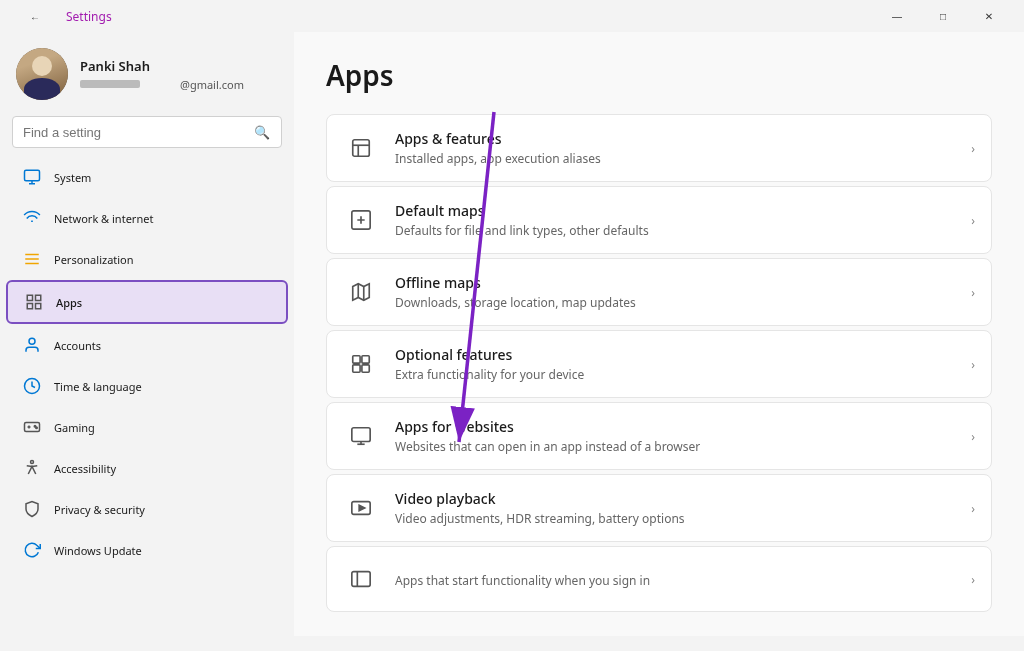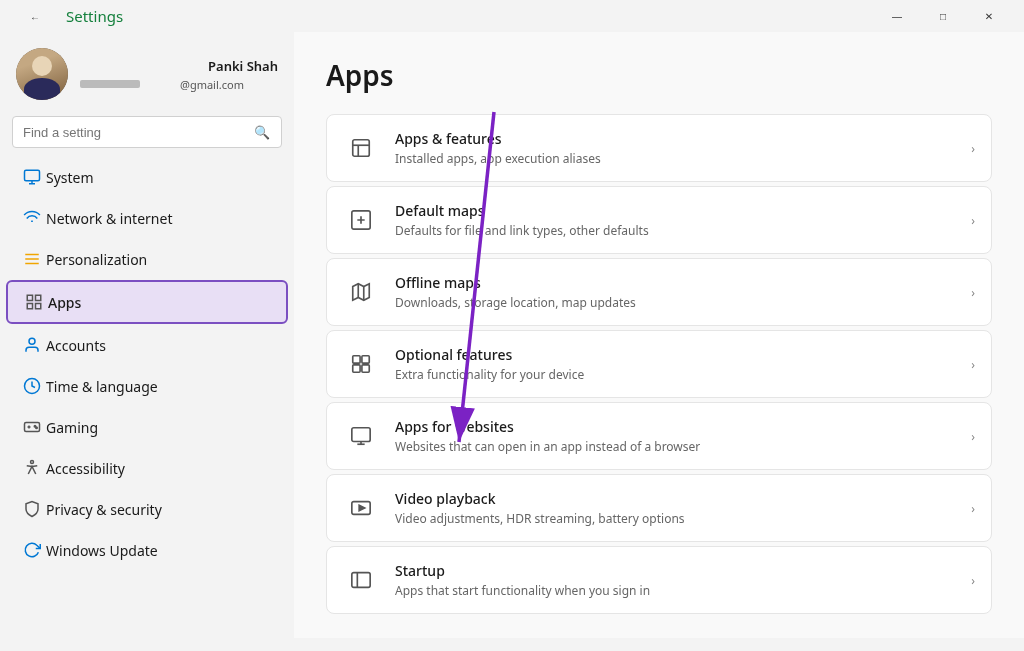--- a/index.html
+++ b/index.html
@@ -22,22 +22,22 @@
       padding: 0 12px;
       justify-content: space-between;
       flex-shrink: 0;
     }
     .titlebar-left {
       display: flex;
       align-items: center;
       gap: 8px;
     }
     .titlebar-title {
-      font-size: 15px;
-      color: #15803d;
+      font-size: 12px;
+      color: #a21caf;
     }
     .titlebar-controls {
       display: flex;
       gap: 0;
     }
     .titlebar-btn {
       width: 46px;
       height: 32px;
       display: flex;
       align-items: center;
@@ -111,21 +111,20 @@
       background: #2a2a5a;
       border-radius: 50% 50% 0 0;
       bottom: 0;
       left: 8px;
     }
     .user-info { flex: 1; }
     .user-name {
       font-size: 13px;
       font-weight: 600;
       color: #1a1a1a;
-      text-align: right;
     }
     .user-email-row {
       display: flex;
       align-items: center;
       gap: 4px;
       margin-top: 2px;
     }
     .email-blur {
       width: 60px;
       height: 8px;
@@ -159,26 +158,26 @@
     }
     .search-icon-svg {
       color: #555;
       font-size: 13px;
     }
 
     
     .nav-item {
       display: flex;
       align-items: center;
-      gap: 4px;
+      gap: 12px;
       padding: 10px 16px;
       cursor: pointer;
       border-radius: 6px;
       margin: 1px 6px;
-      font-size: 14px;
+      font-size: 11px;
       color: #1a1a1a;
     }
     .nav-item.active {
       background: #dce6f7;
       font-weight: 500;
     }
     .nav-icon {
       width: 20px;
       height: 20px;
       display: flex;
@@ -492,21 +491,20 @@
       <span class="setting-chevron">›</span>
     </div>
           <div class="setting-item">
       <div class="setting-icon">
               <svg width="22" height="22" viewBox="0 0 24 24" fill="none" stroke="#555" stroke-width="1.8">
                 <rect x="2" y="4" width="20" height="16" rx="2"></rect>
                 <line x1="8" y1="4" x2="8" y2="20"></line>
               </svg>
             </div>
       <div class="setting-text">
-        <div class="setting-label">Startup</div>
         <div class="setting-desc">Apps that start functionality when you sign in</div>
       </div>
       <span class="setting-chevron">›</span>
     </div>
         </div>
     </div>
 
     <svg class="arrow-overlay" viewBox="0 0 730 619" preserveAspectRatio="none" style="position:absolute;top:0;left:0;width:100%;height:100%;pointer-events:none;">
       <defs>
         <marker id="arrowhead" markerWidth="10" markerHeight="7" refX="10" refY="3.5" orient="auto">

